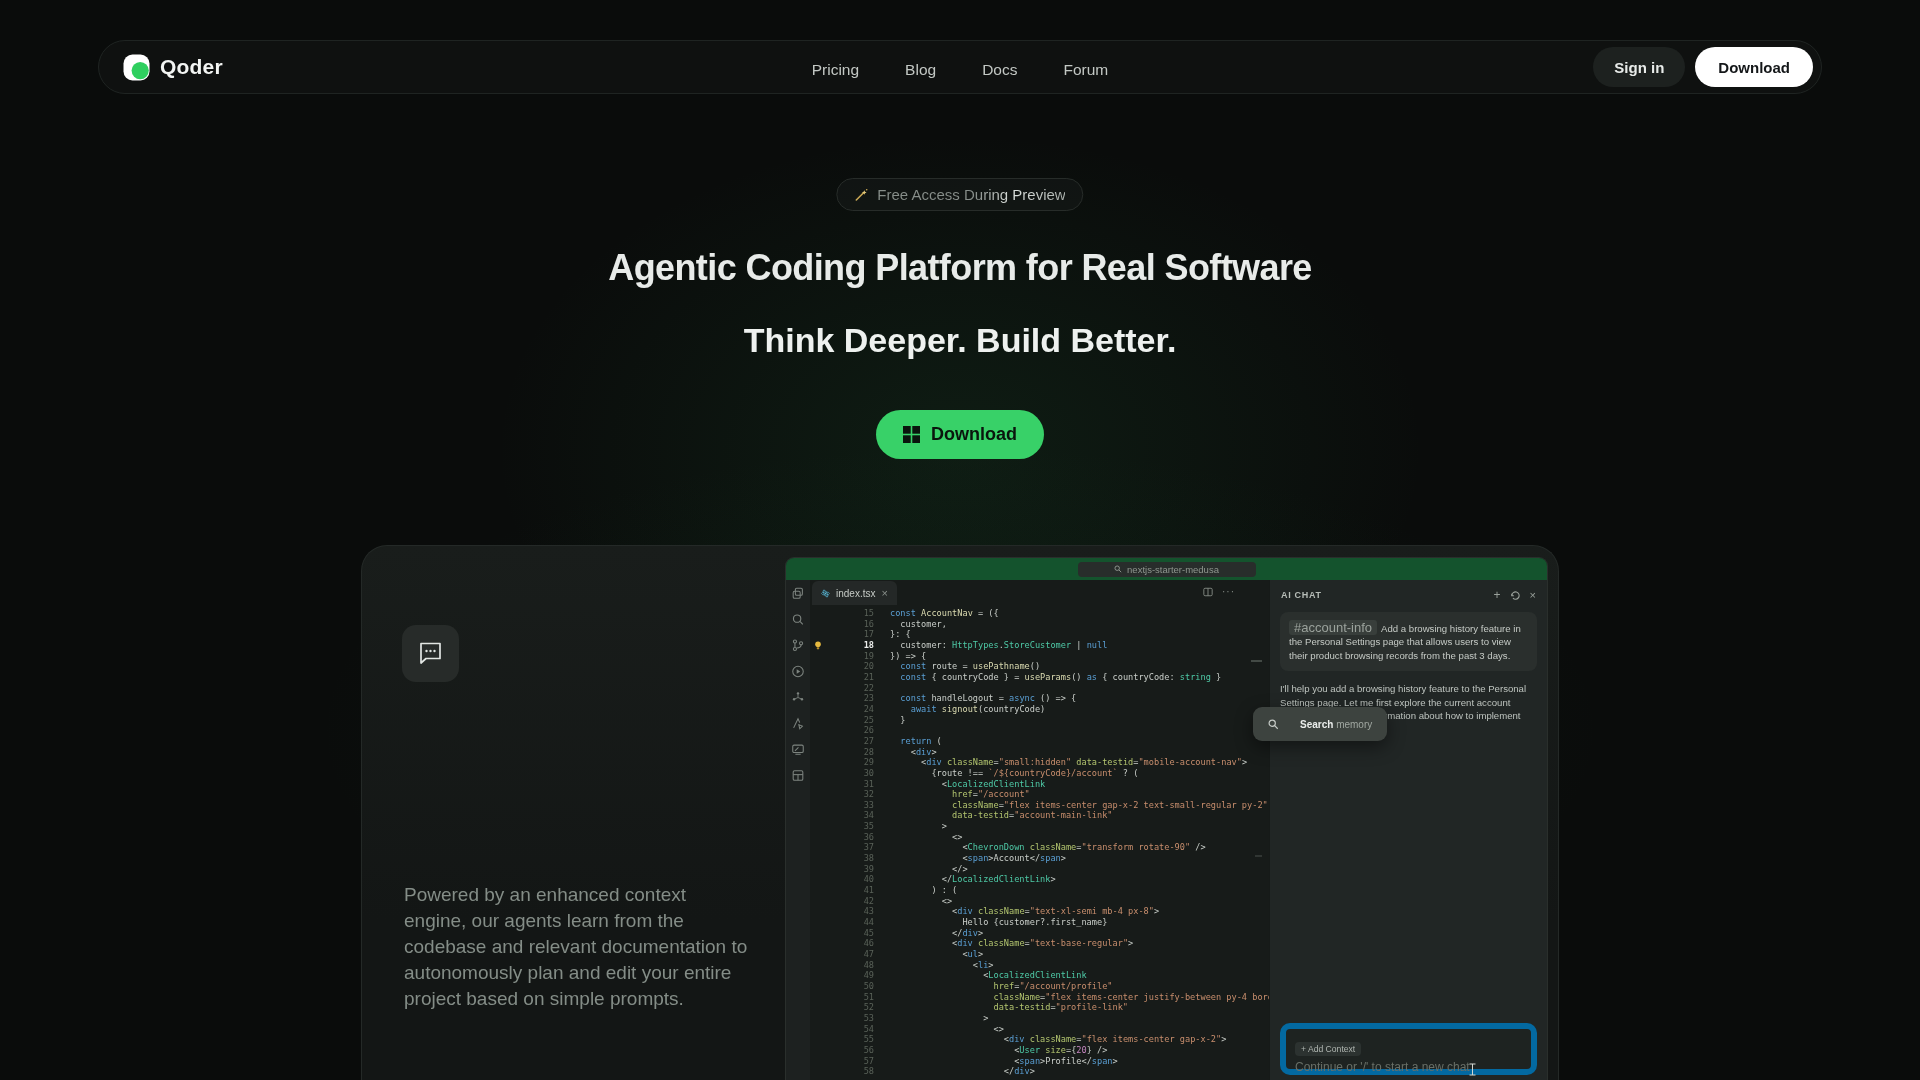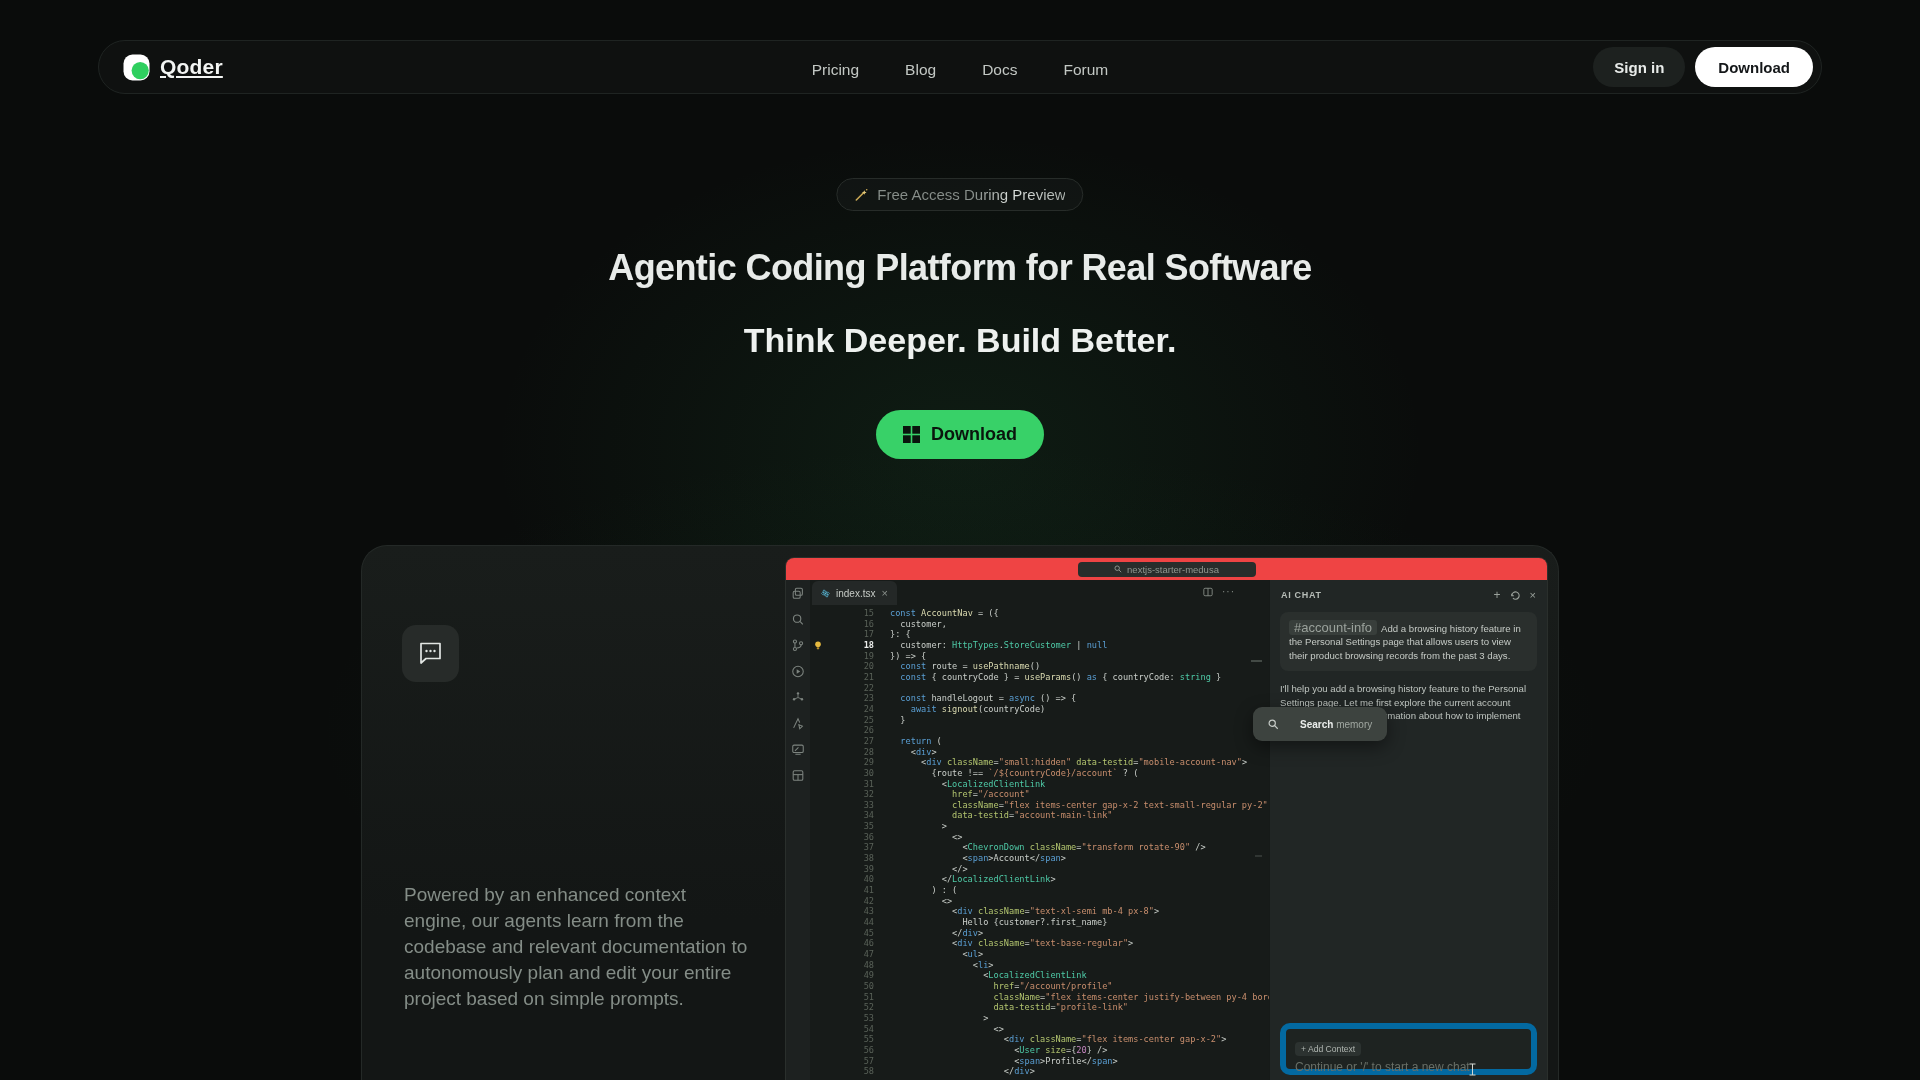--- a/index.html
+++ b/index.html
@@ -14,21 +14,21 @@
   .glow1 { position:absolute; left:430px; top:90px; width:1060px; height:720px; pointer-events:none;
     background:radial-gradient(ellipse at center, rgba(42,128,70,0.14), rgba(42,128,70,0) 62%); }
   .glow2 { position:absolute; left:260px; top:420px; width:1400px; height:620px; pointer-events:none;
     background:radial-gradient(ellipse at center, rgba(30,100,55,0.12), rgba(30,100,55,0) 65%); }
 
   
   .nav { position:absolute; left:98px; right:98px; top:40px; height:54px; z-index:6;
     border-radius:27px; background:rgba(16,19,18,0.85); border:1px solid #1f2422;
     display:flex; align-items:center; padding:0 8px 0 24px; }
   .brand { display:flex; align-items:center; gap:10px; }
-  .brand-name { font-size:21px; font-weight:700; color:#f3f5f3; letter-spacing:0.2px;text-decoration:underline; }
+  .brand-name { font-size:21px; font-weight:700; color:#f3f5f3; letter-spacing:0.2px; }
   .nav-links { position:absolute; left:50%; transform:translateX(-50%); display:flex; gap:46px; }
   .nav-link { font-size:15.5px; color:#c3c8c4; cursor:pointer;margin-top:6px; }
   .nav-right { margin-left:auto; display:flex; align-items:center; gap:10px; }
   .btn-signin { height:40px; padding:0 21px; border-radius:20px; background:#1d211f;
     color:#e8ebe9; font-size:15px; font-weight:600; display:flex; align-items:center; cursor:pointer; }
   .btn-nav-download { height:40px; padding:0 23px; border-radius:20px; background:#ffffff;
     color:#141719; font-size:15px; font-weight:600; display:flex; align-items:center; cursor:pointer; }
 
   
   .badge { position:absolute; top:178px; left:50%; transform:translateX(-50%); height:33px;
@@ -55,21 +55,21 @@
     background:#272b29; display:flex; align-items:center; justify-content:center; }
   .f-title { position:absolute; left:42px; top:181px; width:250px;
     font-size:33px; line-height:41px; font-weight:700; color:#f2f4f2; }
   .f-desc { position:absolute; left:42px; top:336px; width:346px;
     font-size:19px; line-height:26px; color:#848d87; }
 
   
   .window { position:absolute; left:423px; top:11px; width:763px; height:525px;
     border-radius:9px 9px 0 0; background:#1d2120; border:1px solid #2a2f2c; border-bottom:none;
     overflow:hidden; display:flex; flex-direction:column; }
-  .titlebar { flex:0 0 22px; display:flex; align-items:center; justify-content:center; background:#ef4444; }
+  .titlebar { flex:0 0 22px; display:flex; align-items:center; justify-content:center; background:#14532d; }
   .tsearch { width:178px; height:15px; background:#282d2b; border-radius:4px;
     display:flex; align-items:center; justify-content:center; gap:5px; font-size:9.5px; color:#8f968f; }
   .wmain { flex:1; display:flex; min-height:0; }
   .activity { flex:0 0 24px; background:#1d2120; display:flex; flex-direction:column;
     align-items:center; padding-top:6px; gap:11px; }
   .activity svg { display:block; }
   .editor { flex:1; min-width:0; background:#171b19; display:flex; flex-direction:column; position:relative; }
   .tabbar { flex:0 0 25px; display:flex; align-items:flex-end; padding-left:2px; position:relative; }
   .tab { height:24px; background:#242827; border-radius:6px 6px 0 0; display:flex; align-items:center;
     gap:6px; padding:0 9px; font-size:10px; color:#c6cbc6; cursor:pointer; }

